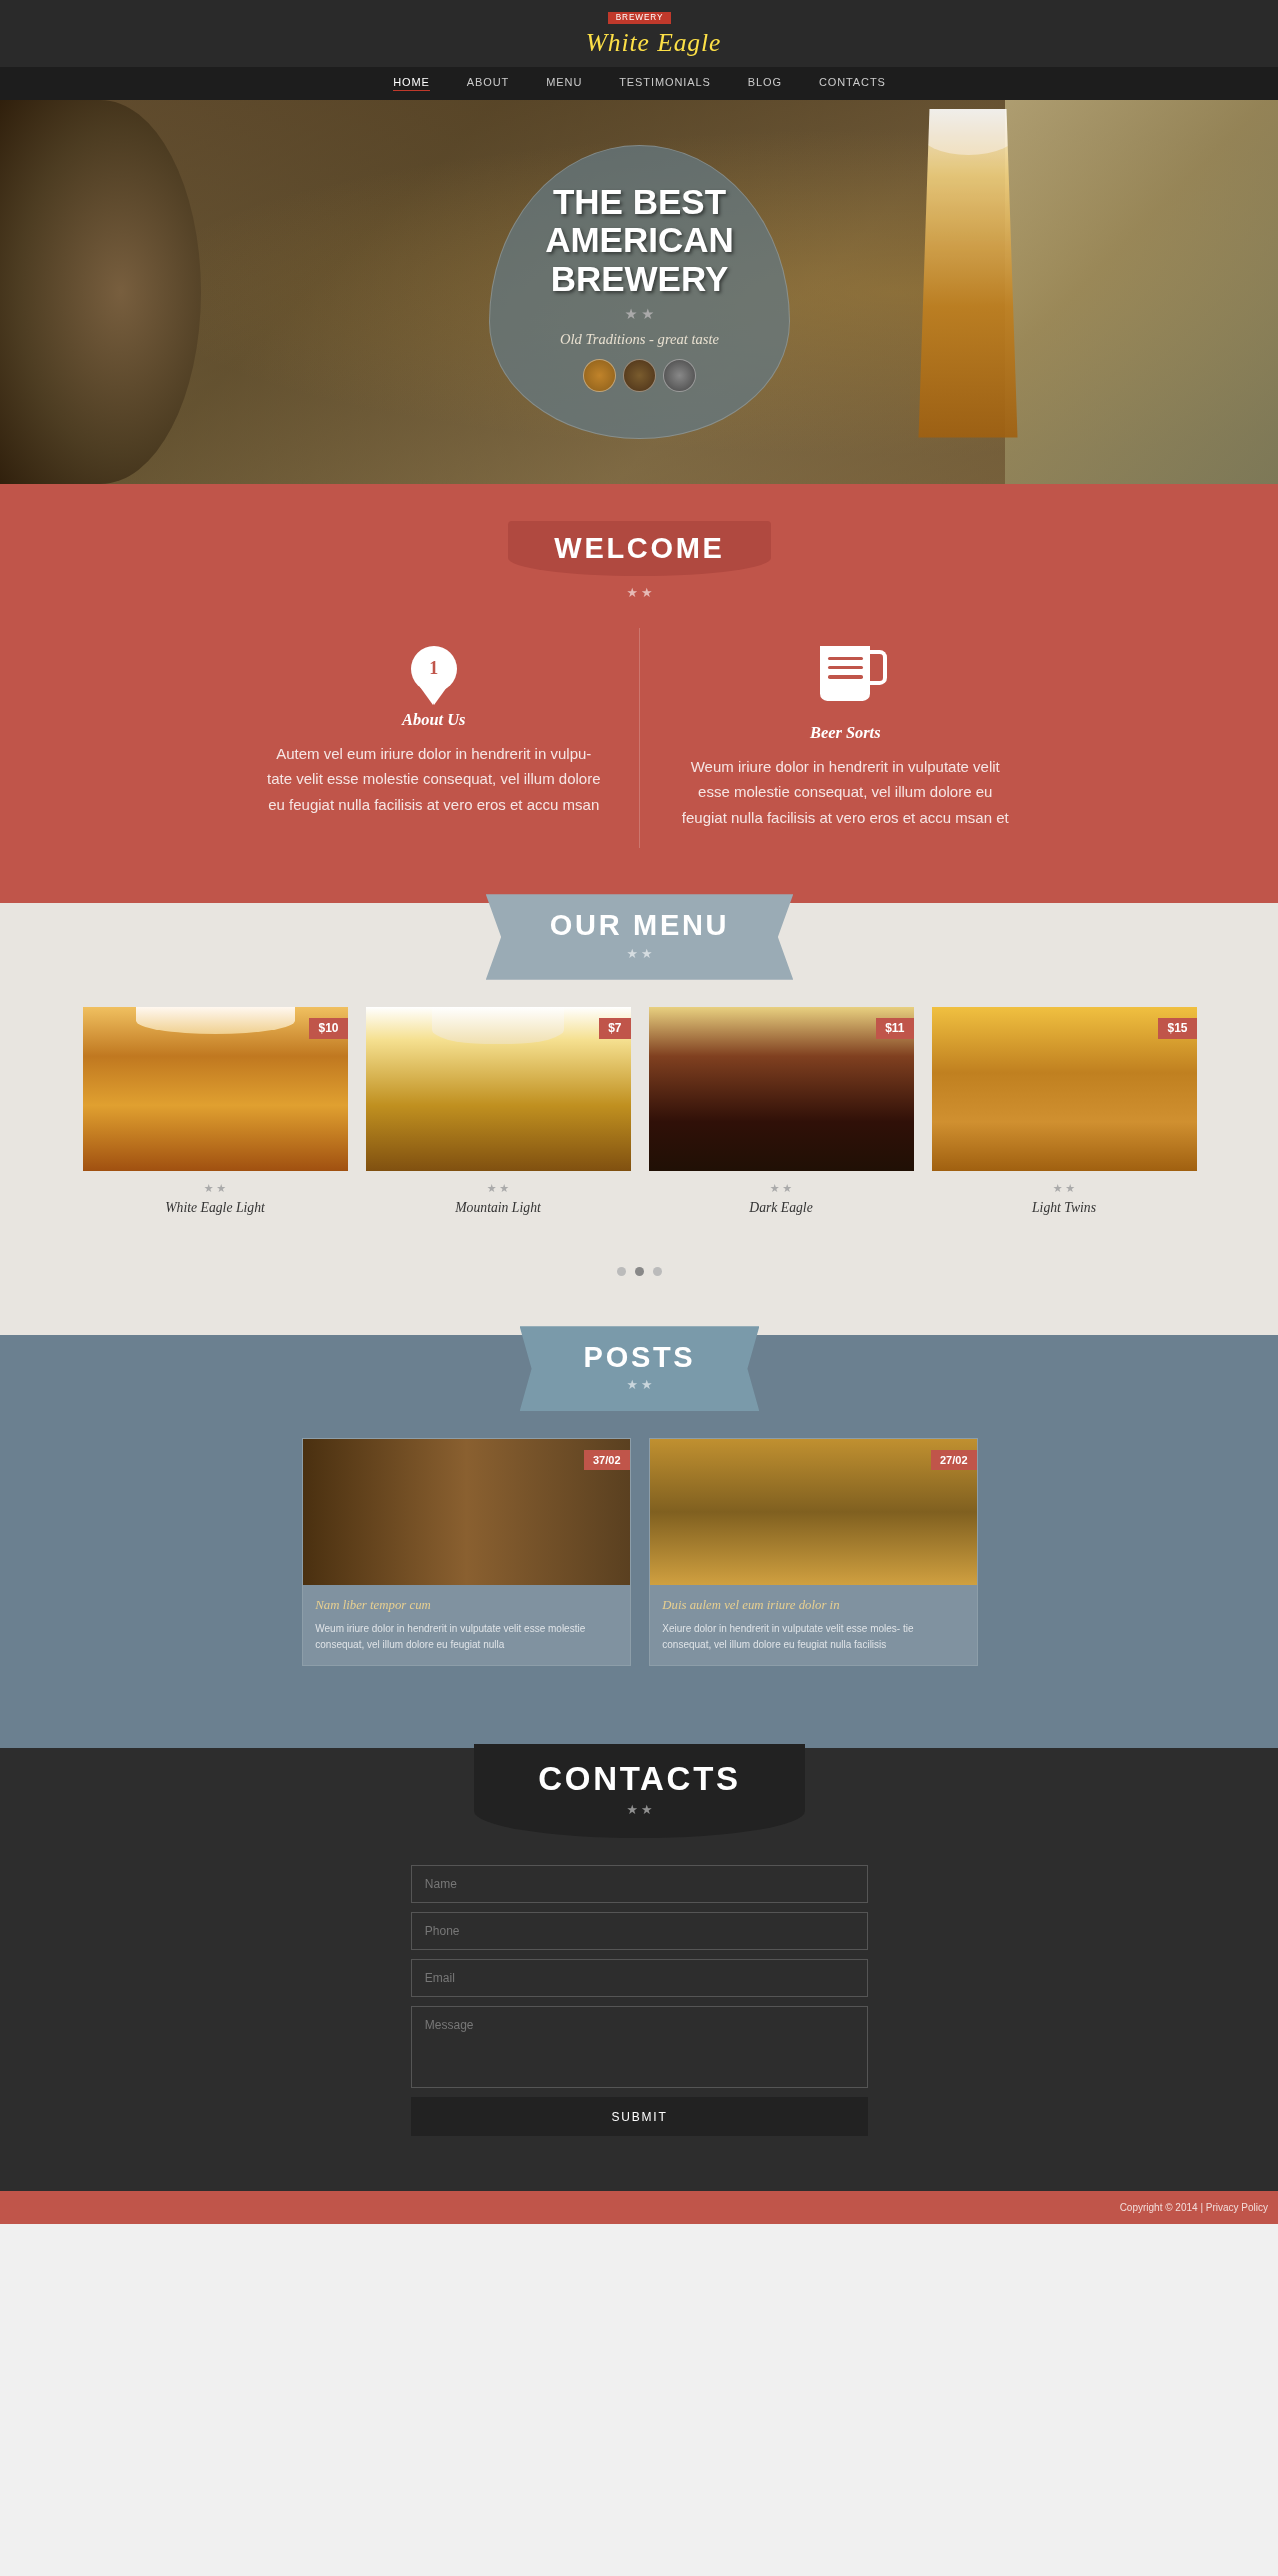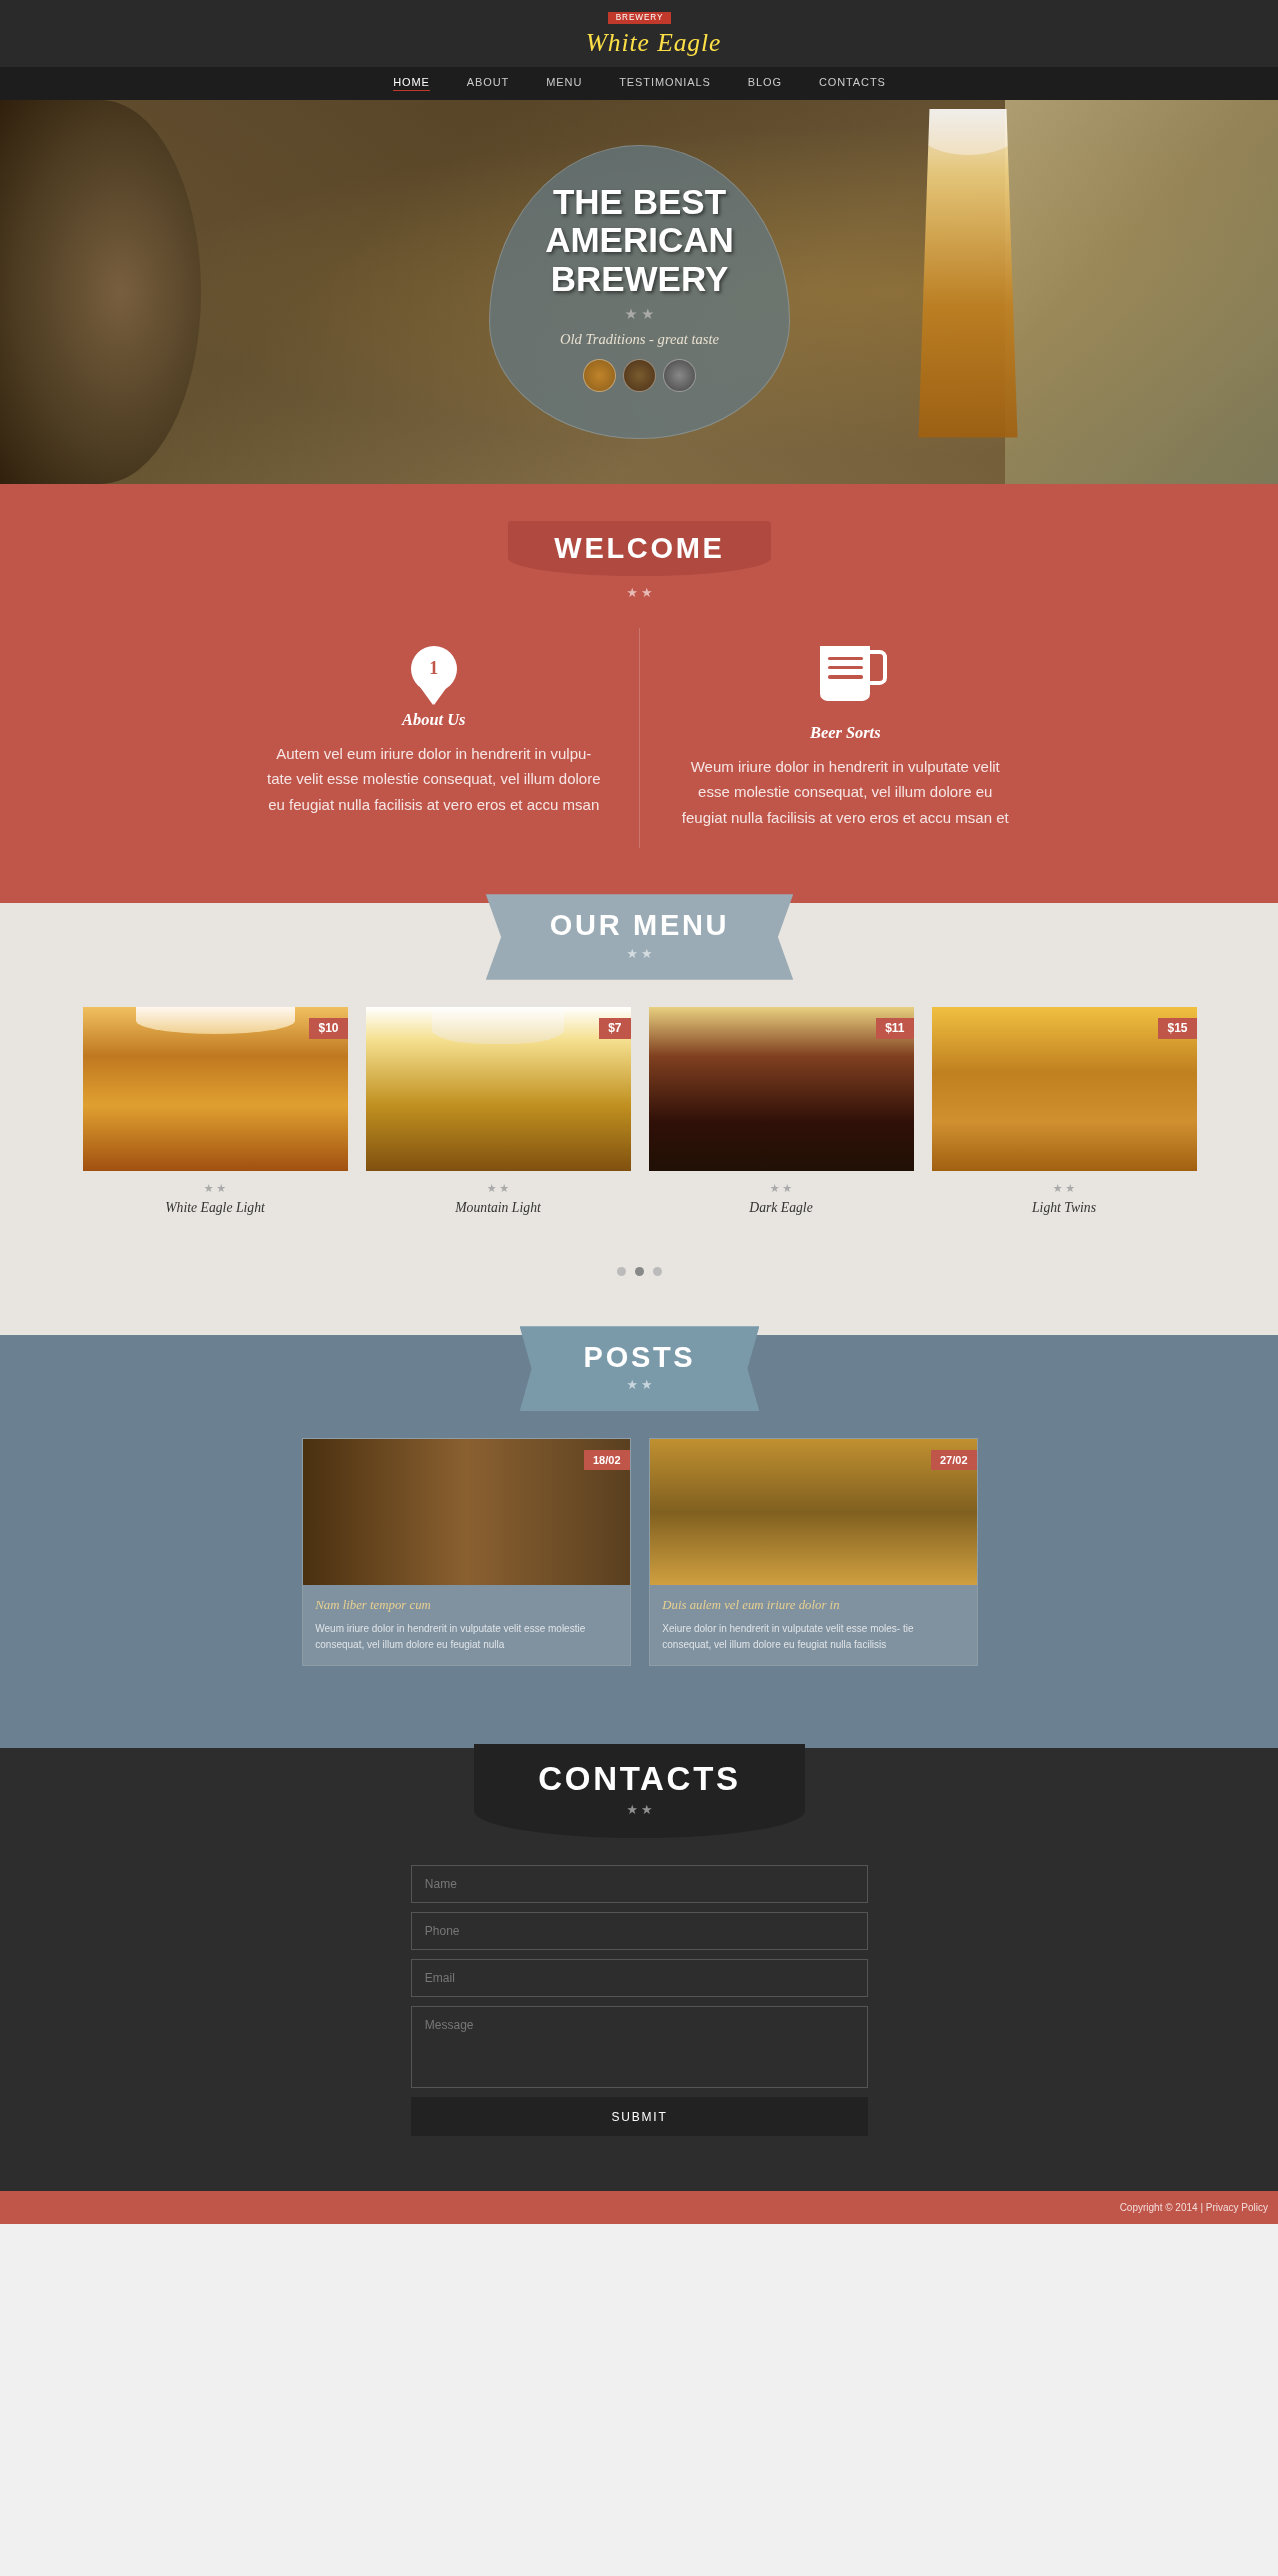--- a/index.html
+++ b/index.html
@@ -696,21 +696,21 @@
   <div class="posts-header">
     <div class="posts-banner">
       <h2>POSTS</h2>
       <div class="posts-stars">★ ★</div>
     </div>
   </div>
   <div class="posts-grid">
 
     <div class="post-card">
       <div class="post-image post-img-1">
-        <div class="post-date">18/02</div>
+        <div class="post-date">37/02</div>
       </div>
       <div class="post-content">
         <div class="post-title">Nam liber tempor cum</div>
         <div class="post-text">Weum iriure dolor in hendrerit in vulputate velit esse molestie consequat, vel illum dolore eu feugiat nulla</div>
       </div>
     </div>
 
     <div class="post-card">
       <div class="post-image post-img-2">
         <div class="post-date">27/02</div>

